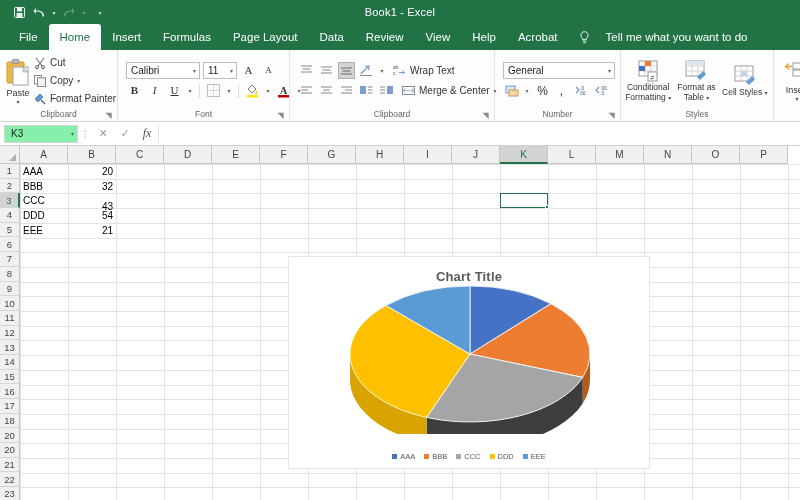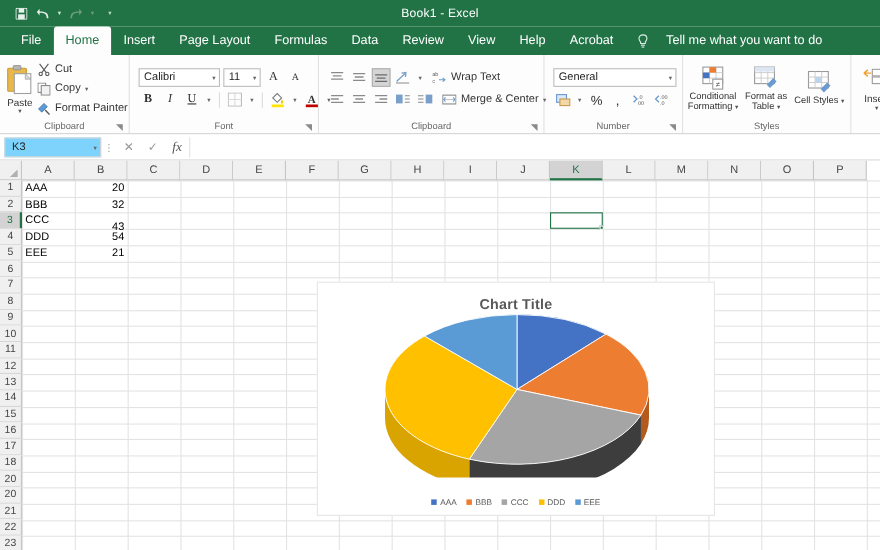--- a/index.html
+++ b/index.html
@@ -107,21 +107,21 @@
   }
   .stylebtn-label { font-size: 8.5px; color: #333; text-align: center; line-height: 9.5px; }
   .stylebtn-label .cc { font-size: 6px; color: #555; }
 
   
   .formulabar {
     height: 24px; background: #fff; border-bottom: 1px solid #d0d0d0;
     display: flex; align-items: center; flex: none;
   }
   .namebox {
-    width: 88px; height: 18px; margin-left: 4px; border: 1px solid #d6d6d6; background: #7dd3fc;
+    width: 74px; height: 18px; margin-left: 4px; border: 1px solid #d6d6d6; background: #86efac;
     display: flex; align-items: center; padding: 0 3px 0 6px; font-size: 10px; color: #222;
   }
   .namebox .nb-val { flex: 1; }
   .namebox .nb-caret { font-size: 6px; color: #666; }
   .fb-dots { width: 14px; text-align: center; font-size: 9px; color: #9a9a9a; letter-spacing: 0; }
   .fb-btn { width: 22px; text-align: center; font-size: 11px; color: #9b9b9b; }
   .fb-btn.fx { font-style: italic; font-family: "Liberation Serif", serif; color: #555; font-size: 12px; }
   .fb-input { flex: 1; height: 18px; border-left: 1px solid #e2e2e2; font-size: 10px; padding-left: 5px; display: flex; align-items: center; color: #222; }
 
   
@@ -203,22 +203,22 @@
       <div class="qat-caret dim">▾</div>
       <div class="qat-caret" style="margin-left:6px;color:#b9d4c5;">▾</div>
     </div>
     <div class="apptitle">Book1 - Excel</div>
   </div>
 
   <div class="tabstrip">
     <div class="tab">File</div>
     <div class="tab active">Home</div>
     <div class="tab">Insert</div>
+    <div class="tab">Formulas</div>
     <div class="tab">Page Layout</div>
-    <div class="tab">Formulas</div>
     <div class="tab">Data</div>
     <div class="tab">Review</div>
     <div class="tab">View</div>
     <div class="tab">Help</div>
     <div class="tab">Acrobat</div>
     <div class="tellme">
       <svg class="bulb" viewBox="0 0 11 13">
         <path d="M5.5 0.7 C3.3 0.7 1.9 2.2 1.9 4.1 C1.9 5.5 2.8 6.4 3.4 7.3 L3.4 8.6 L7.6 8.6 L7.6 7.3 C8.2 6.4 9.1 5.5 9.1 4.1 C9.1 2.2 7.7 0.7 5.5 0.7 Z" fill="none" stroke="#dfeee6" stroke-width="1"></path>
         <rect x="3.7" y="9.6" width="3.6" height="1" fill="#dfeee6"></rect>
         <rect x="4.3" y="11.3" width="2.4" height="1" fill="#dfeee6"></rect>

